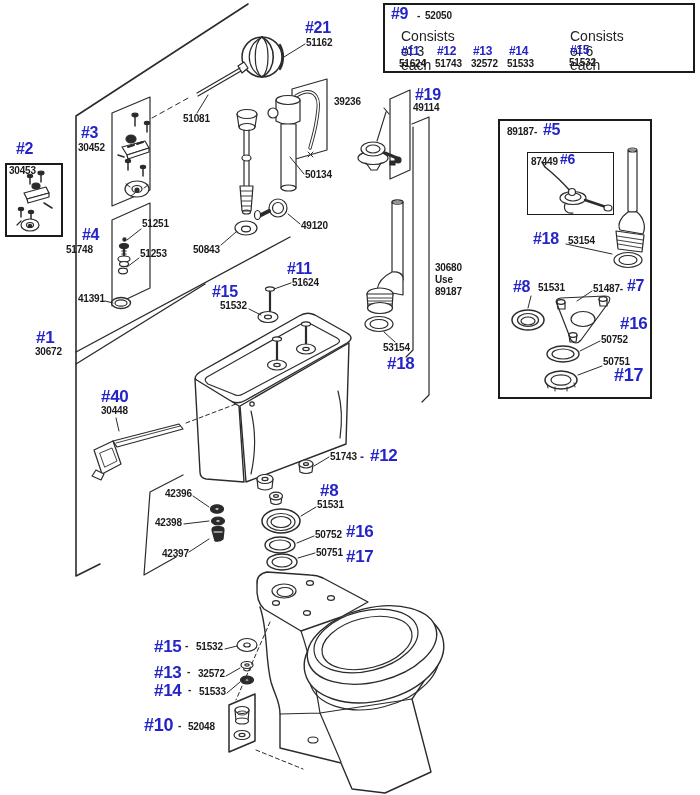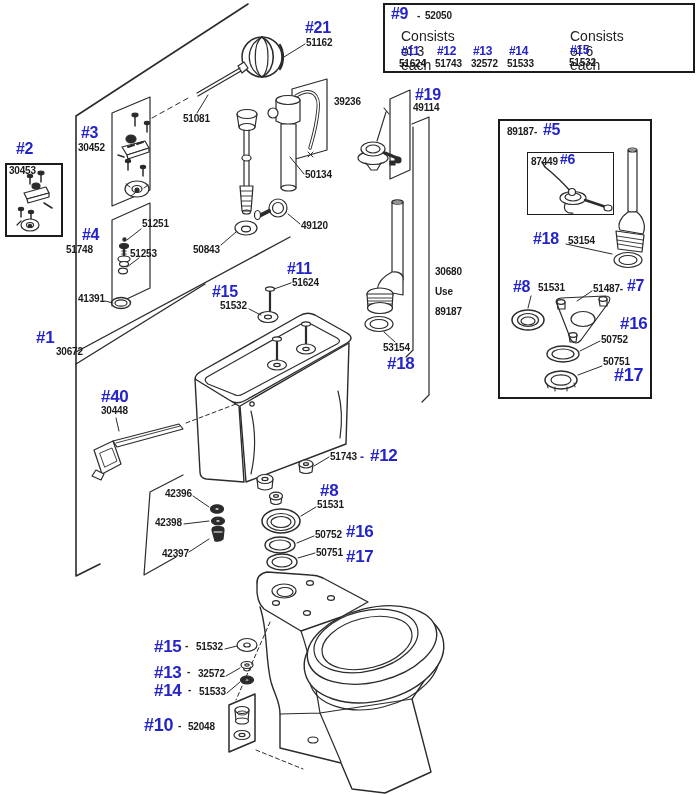--- a/index.html
+++ b/index.html
@@ -384,31 +384,31 @@
 
 <span class="lbl ref s16" style="left:81px;top:125px;">#3</span>
 <span class="lbl num" style="left:78px;top:143px;">30452</span>
 
 <span class="lbl num" style="left:305px;top:170px;">50134</span>
 
 <span class="lbl ref s16" style="left:82px;top:227px;">#4</span>
 <span class="lbl num" style="left:66px;top:245px;">51748</span>
 
 <span class="lbl num" style="left:142px;top:219px;">51251</span>
-<span class="lbl num" style="left:130px;top:249px;">51253</span>
+<span class="lbl num" style="left:140px;top:249px;">51253</span>
 <span class="lbl num" style="left:301px;top:221px;">49120</span>
 <span class="lbl num" style="left:193px;top:245px;">50843</span>
 <span class="lbl num" style="left:78px;top:294px;">41391</span>
 
-<span class="lbl num" style="left:435px;top:262px;line-height:20px;">30680
+<span class="lbl num" style="left:435px;top:262px;line-height:12px;">30680
 Use
 89187</span>
 
 <span class="lbl ref s17" style="left:36px;top:329px;">#1</span>
-<span class="lbl num" style="left:35px;top:347px;margin-left:21px;">30672</span>
+<span class="lbl num" style="left:35px;top:347px;">30672</span>
 
 <span class="lbl ref s16" style="left:287px;top:261px;">#11</span>
 <span class="lbl num" style="left:292px;top:278px;">51624</span>
 
 <span class="lbl ref s16" style="left:212px;top:284px;">#15</span>
 <span class="lbl num" style="left:220px;top:301px;">51532</span>
 
 <span class="lbl num" style="left:383px;top:343px;">53154</span>
 <span class="lbl ref s17" style="left:387px;top:355px;">#18</span>
 

